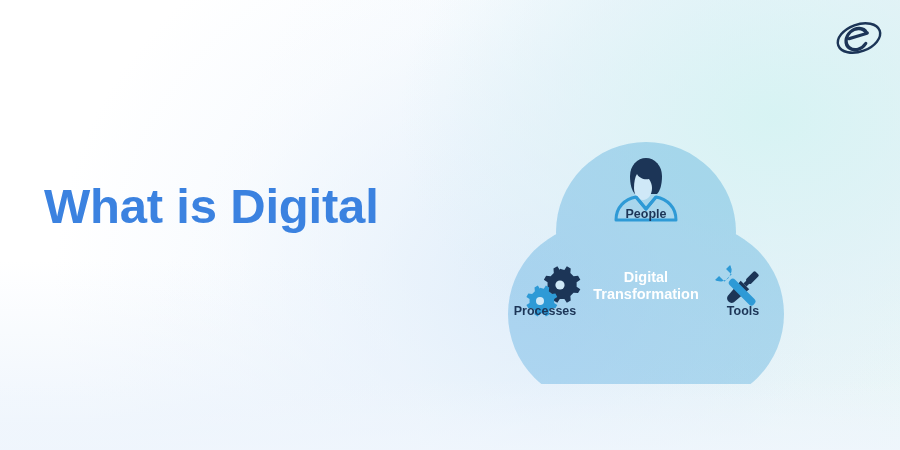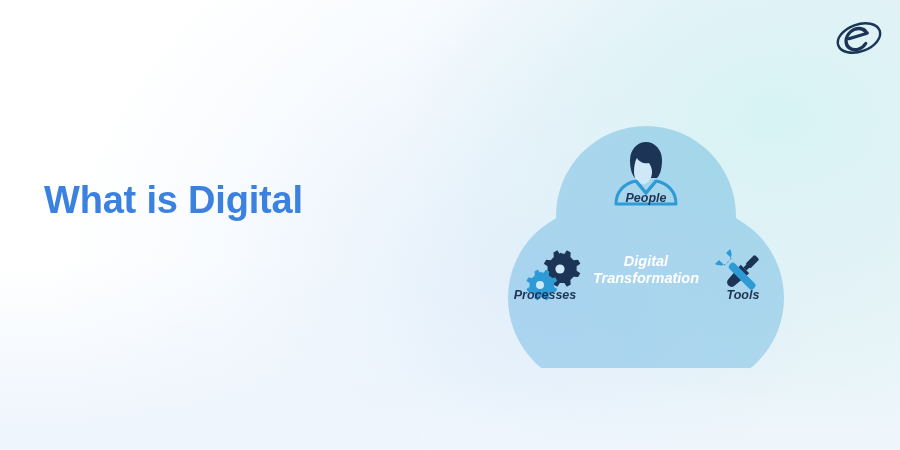--- a/index.html
+++ b/index.html
@@ -46,45 +46,44 @@
     pointer-events: none;
   }
 
   
   .headline {
     position: absolute;
     left: 44px;
     top: 178px;
     width: 420px;
     margin: 0;
-    font-size: 38px;
+    font-size: 49px;
     line-height: 1.18;
     font-weight: bold;
     color: #3b82e0;
     letter-spacing: -0.2px;
   }
   .headline .line { display: block; }
 
   
   .logo {
     position: absolute;
     right: 14px;
     top: 12px;
     width: 54px;
     height: 52px;
   }
 
   
   .venn-wrap {
     position: absolute;
     left: 480px;
-    top: 48px;
+    top: 64px;
     width: 340px;
     height: 320px;
-    font-style: italic;
   }
   .venn-svg { display: block; width: 340px; height: 320px; }
 
   .venn-circles { mix-blend-mode: multiply; }
 
   .center-label {
     fill: #ffffff;
     font-family: "Liberation Sans", sans-serif;
     font-size: 14.5px;
     font-weight: bold;

